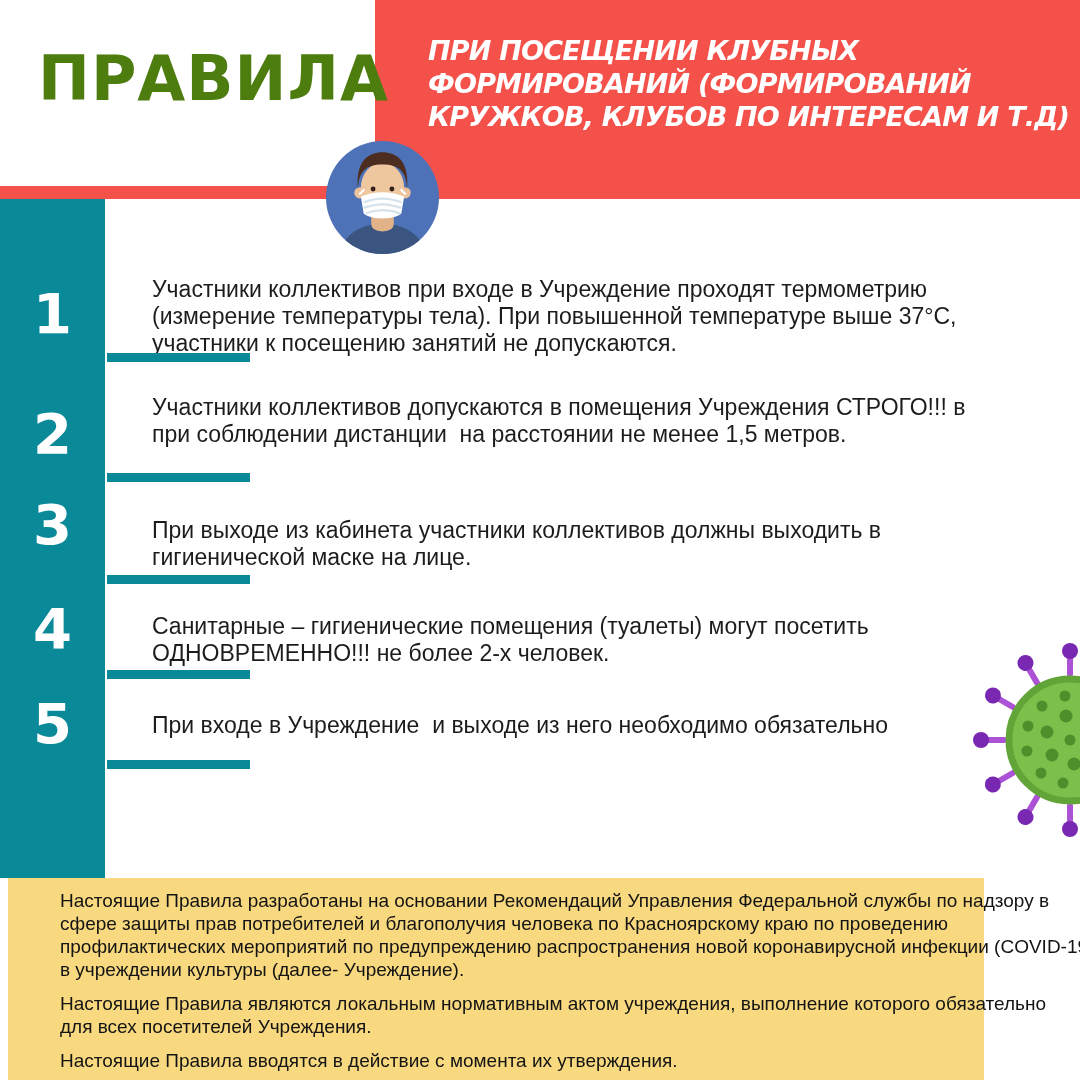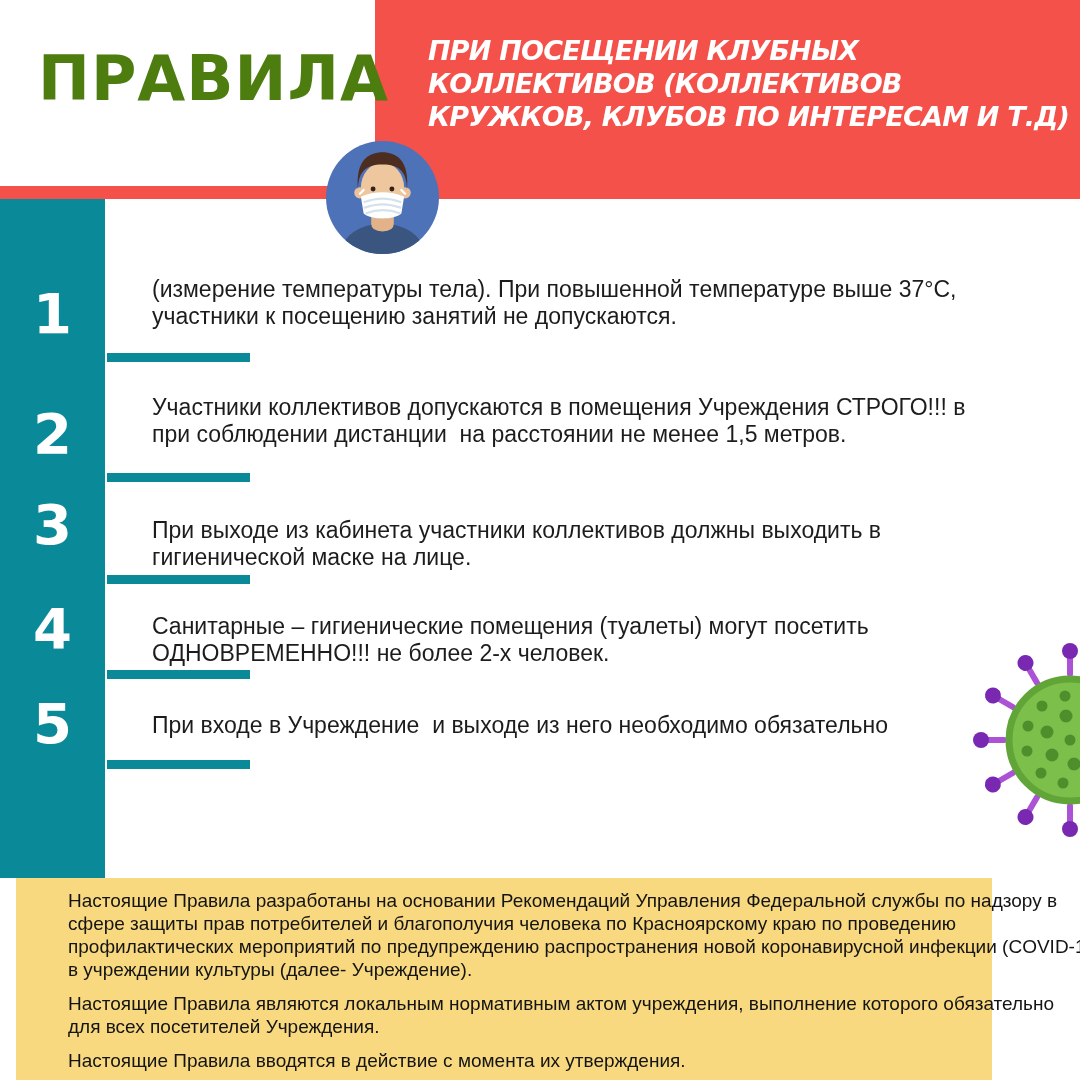--- a/index.html
+++ b/index.html
@@ -59,41 +59,41 @@
     font-size:23px; line-height:27px; color:#1c1c1c;
   }
   .rule-line{ white-space:pre; }
   
   .virus{
     position:absolute; left:955px; top:625px; width:230px; height:230px;
   }
   .virus svg{ width:100%; height:100%; display:block; }
   
   .footer{
-    position:absolute; left:16px; top:878px; width:976px; height:202px;
+    position:absolute; left:8px; top:878px; width:976px; height:202px;
     background:#F8D97F;
   }
   .footer-inner{
     position:absolute; left:52px; top:11px; width:1010px;
     font-size:19px; line-height:23px; color:#141414;
   }
   .footer-par{ margin-bottom:11px; }
   .footer-line{ white-space:pre; }
 </style>
 </head>
 <body>
 
 <div class="red-block"></div>
 <div class="red-strip"></div>
 
 <div class="page-title">ПРАВИЛА</div>
 
 <div class="headline">
   <span class="hl-line">ПРИ ПОСЕЩЕНИИ КЛУБНЫХ</span>
-  <span class="hl-line">КОЛЛЕКТИВОВ (КОЛЛЕКТИВОВ</span>
+  <span class="hl-line">ФОРМИРОВАНИЙ (ФОРМИРОВАНИЙ</span>
   <span class="hl-line">КРУЖКОВ, КЛУБОВ ПО ИНТЕРЕСАМ И Т.Д)</span>
 </div>
 
 <div class="avatar">
   <svg viewBox="0 0 120 120" xmlns="http://www.w3.org/2000/svg">
     <defs>
       <clipPath id="avclip">
           <circle cx="60" cy="60" r="60"></circle>
         </clipPath>
     </defs>
@@ -118,20 +118,21 @@
 
 <div class="sidebar"></div>
 
 <div class="rule-number" style="top:284px">1</div>
 <div class="rule-number" style="top:404px">2</div>
 <div class="rule-number" style="top:495px">3</div>
 <div class="rule-number" style="top:599px">4</div>
 <div class="rule-number" style="top:694px">5</div>
 
 <div class="rule-text" style="top:276px">
+  <div class="rule-line">Участники коллективов при входе в Учреждение проходят термометрию</div>
   <div class="rule-line">(измерение температуры тела). При повышенной температуре выше 37°С,</div>
   <div class="rule-line">участники к посещению занятий не допускаются.</div>
 </div>
 <div class="tick" style="top:353px"></div>
 
 <div class="rule-text" style="top:394px">
   <div class="rule-line">Участники коллективов допускаются в помещения Учреждения СТРОГО!!! в</div>
   <div class="rule-line">при соблюдении дистанции  на расстоянии не менее 1,5 метров.</div>
 </div>
 <div class="tick" style="top:473px"></div>

